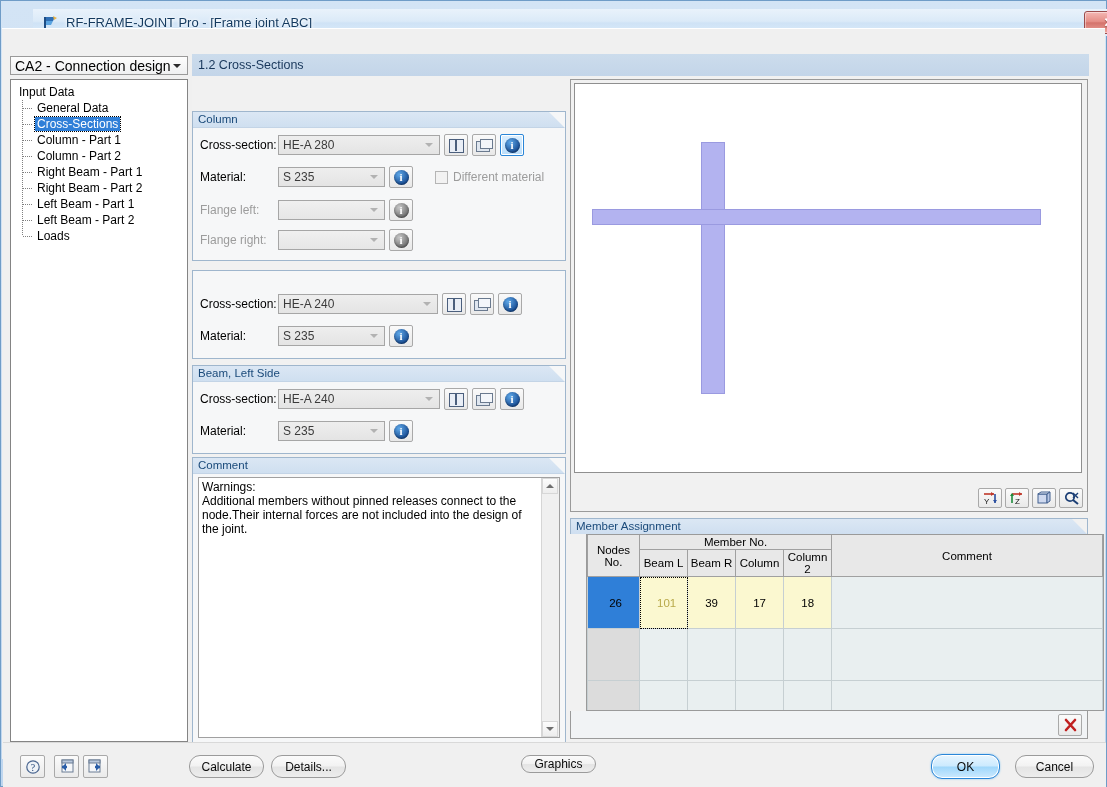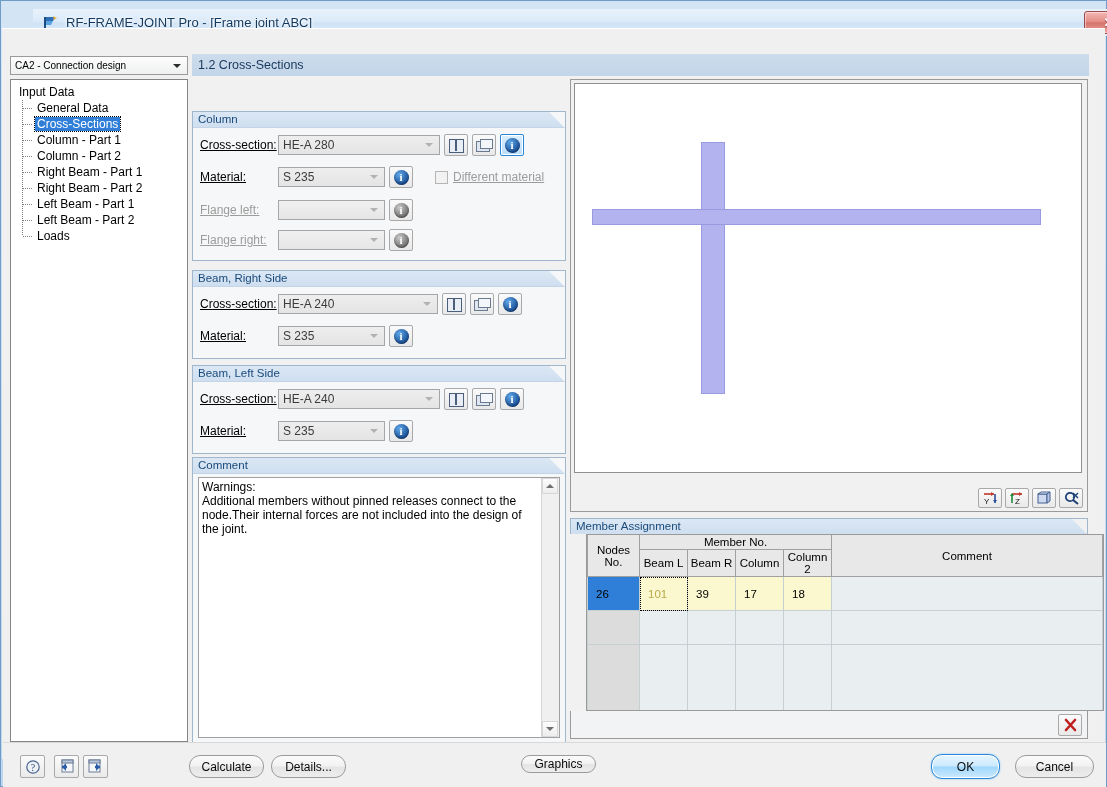--- a/index.html
+++ b/index.html
@@ -53,21 +53,21 @@
   .menu-item{
     padding:3px 9px;color:#1a1a1a;font-size:12px;cursor:default;
   }
   
   #nav-combo{
     position:absolute;left:8px;top:27px;width:178px;height:19px;
     background:linear-gradient(to bottom,#fdfdfd,#eff0f1);
     border:1px solid #9a9a9a;box-sizing:border-box;
     display:flex;align-items:center;cursor:default;
   }
-  #nav-combo-text{padding-left:4px;font-size:10px;color:#000;}
+  #nav-combo-text{padding-left:4px;font-size:14px;color:#000;}
   #nav-combo-arrow{
     position:absolute;right:2px;top:2px;width:16px;height:13px;
     display:flex;align-items:center;justify-content:center;
   }
   .tri-down{
     width:0;height:0;border-left:4px solid transparent;border-right:4px solid transparent;
     border-top:4px solid #2b2b2b;
   }
   .tri-down.dis{border-top-color:#b2b2b2;}
   #tree{
@@ -117,21 +117,21 @@
     background:linear-gradient(to bottom,#dbe7f4,#cfdff0);
     border-bottom:1px solid #c3d4e6;
     color:#1a4a7a;font-size:11.5px;
     padding-left:5px;box-sizing:border-box;line-height:15px;
   }
   .group>.ghead::after{
     content:"";position:absolute;right:0;top:0;
     border-top:16px solid #f6f7f8;border-left:16px solid transparent;
   }
   .row{position:absolute;display:flex;align-items:center;}
-  .lbl{font-size:12px;color:#000;text-decoration:underline;}
+  .lbl{font-size:12px;color:#000;}
   .lbl.dis{color:#9c9c9c;}
   .combo{
     position:relative;height:20px;box-sizing:border-box;
     border:1px solid #a6a6a6;
     background:linear-gradient(to bottom,#f0f0f0,#e6e6e6);
     display:flex;align-items:center;cursor:default;
   }
   .combo.val{background:linear-gradient(to bottom,#eeeeee,#e4e4e4);}
   .combo-text{padding-left:4px;font-size:12px;color:#3b3b3b;}
   .combo-arrow{
@@ -235,22 +235,22 @@
   #ma-body{
     position:absolute;left:0;top:16px;width:518px;height:177px;
     background:#ffffff;border:1px solid #9a9a9a;box-sizing:border-box;overflow:hidden;margin-left:16px;
   }
   table.grid{border-collapse:collapse;width:100%;table-layout:fixed;}
   table.grid th{
     background:#e8e8e8;border:1px solid #a0a0a0;border-top:none;
     font-weight:normal;font-size:11.5px;color:#000;padding:1px 0;
   }
   table.grid td{
-    border:1px solid #c6cfd2;font-size:11.5px;color:#000;text-align:left;
-    height:17px;padding:8px;
+    border:1px solid #c6cfd2;font-size:11.5px;color:#000;text-align:right;
+    height:17px;padding:17px;
   }
   td.nodecell{background:#2f7fd8;color:#ffffff;border:1px solid #5c91c9;}
   td.valcell{background:#fbf8d0;}
   td.valcell.first{color:#b8a94a;outline:1px dotted #000;outline-offset:-1px;}
   td.commentcell{background:#e9eff0;}
   td.empty{background:#e9eff0;}
   td.emptyhead{background:#dcdcdc;border:1px solid #c6cfd2;}
   #ma-foot{
     position:absolute;left:0;top:193px;width:518px;height:28px;
     background:#f1f3f5;border:1px solid #9a9a9a;border-top:none;box-sizing:border-box;
@@ -424,21 +424,20 @@
                 <i class="tri-down dis"></i>
               </span>
           </span>
           <span class="tbtn">
             <span class="info-ico dis">i</span>
           </span>
         </div>
       </div>
 
       <div class="group" style="left:0;top:216px;width:372px;height:87px;">
-        <div class="ghead">Beam, Right Side</div>
         <div class="row" style="left:7px;top:22px;">
           <span class="lbl" style="width:78px;">Cross-section:</span>
           <span class="combo val" style="width:160px;">
             <span class="combo-text">HE-A 240</span>
             <span class="combo-arrow">
                 <i class="tri-down dis"></i>
               </span>
           </span>
           <span class="tbtn">
             <span class="book-ico">

